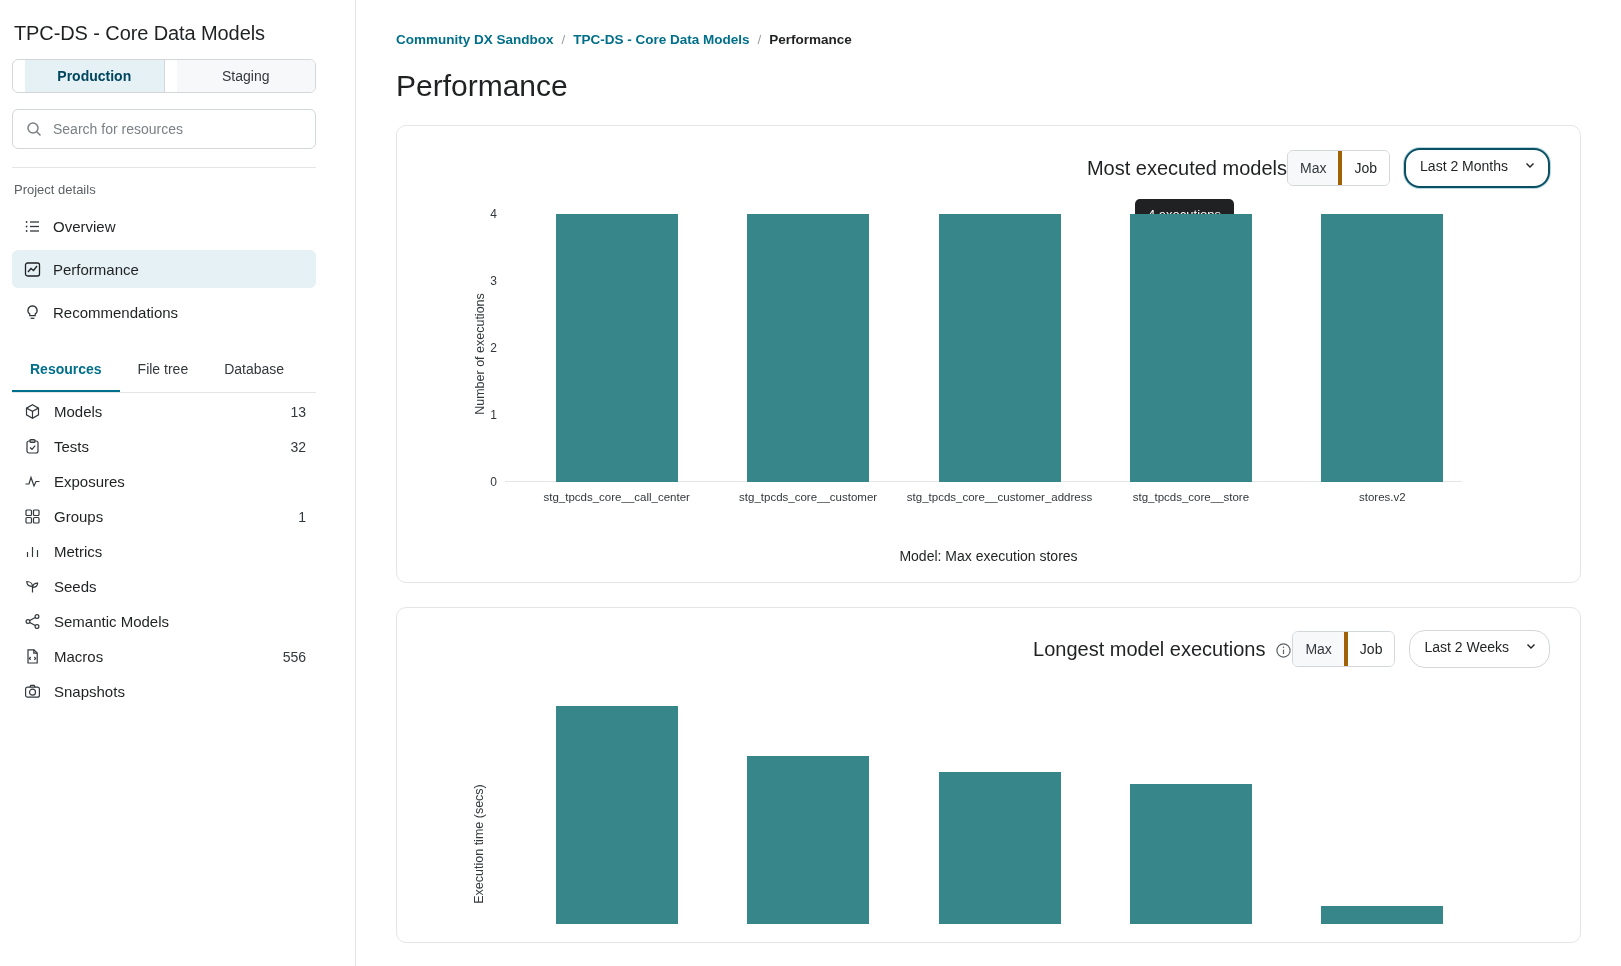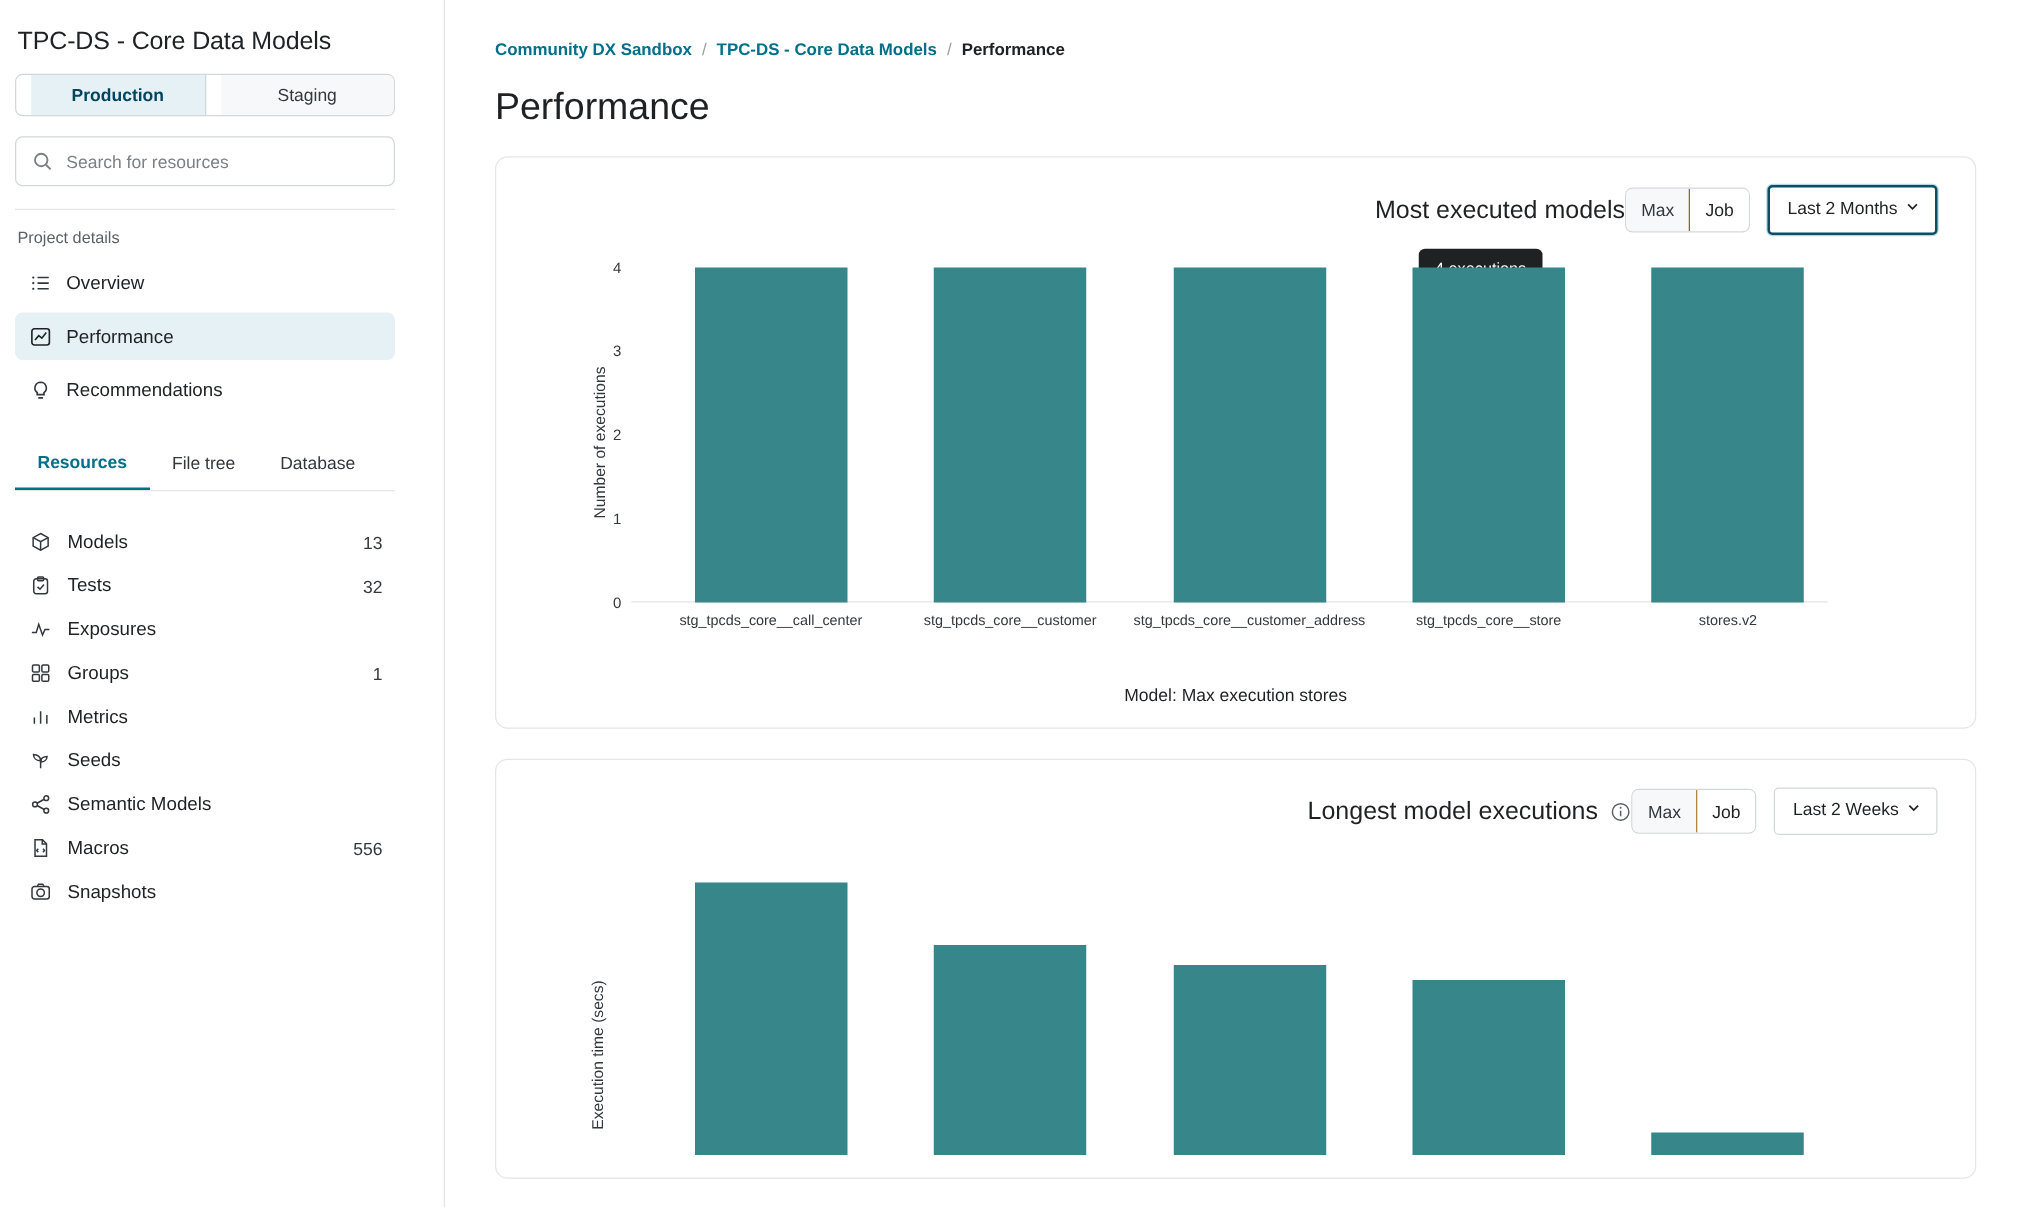--- a/index.html
+++ b/index.html
@@ -93,23 +93,22 @@
     margin-bottom: 5px;
     width: 304px;
   }
   .nav-item.active { background: #e5f1f5; }
   .nav-item .ico { width: 17px; height: 17px; display: inline-block; flex: 0 0 17px; }
   .tabs {
     display: flex;
     width: 304px;
     border-bottom: 1px solid #e3e5e7;
     margin-top: 18px;
-    margin-bottom: 23px;
+    margin-bottom: 1px;
     gap: 0;
-    align-items: center;
   }
   .tab {
     font-size: 14px;
     padding: 12px 18px 13px 18px;
     color: #33383d;
     cursor: pointer;
   }
   .tab.active {
     color: #006f8a;
     font-weight: 700;
@@ -173,26 +172,26 @@
     border: 1px solid #d3d7da;
     margin-right: 14px;
   }
   .seg div {
     display: flex; align-items: center; justify-content: center;
     min-width: 46px;
     padding: 0 12px;
     font-size: 14px; color: #33383d; background: #f7f8f9; cursor: pointer;
   }
   .seg div.active { background: #ffffff; color: #1f2123; }
-  .seg div:first-child { border-right: 1px solid #a16207; }
+  .seg div:first-child { border-right: 4px solid #a16207; }
   .dropdown {
     height: 38px;
     border: 1px solid #d3d7da;
-    border-radius: 4px;
-    display: flex; align-items: center; gap: 6px;
+    border-radius: 16px;
+    display: flex; align-items: center; gap: 16px;
     padding: 0 12px 4px 14px;
     font-size: 14px; color: #1f2123; cursor: pointer;
     background: #fff;
   }
   .dropdown.focused {
     border: 2px solid #0b4f63;
     box-shadow: 0 0 0 1px #b9d7e0;
     height: 40px;
   }
   .tooltip {

